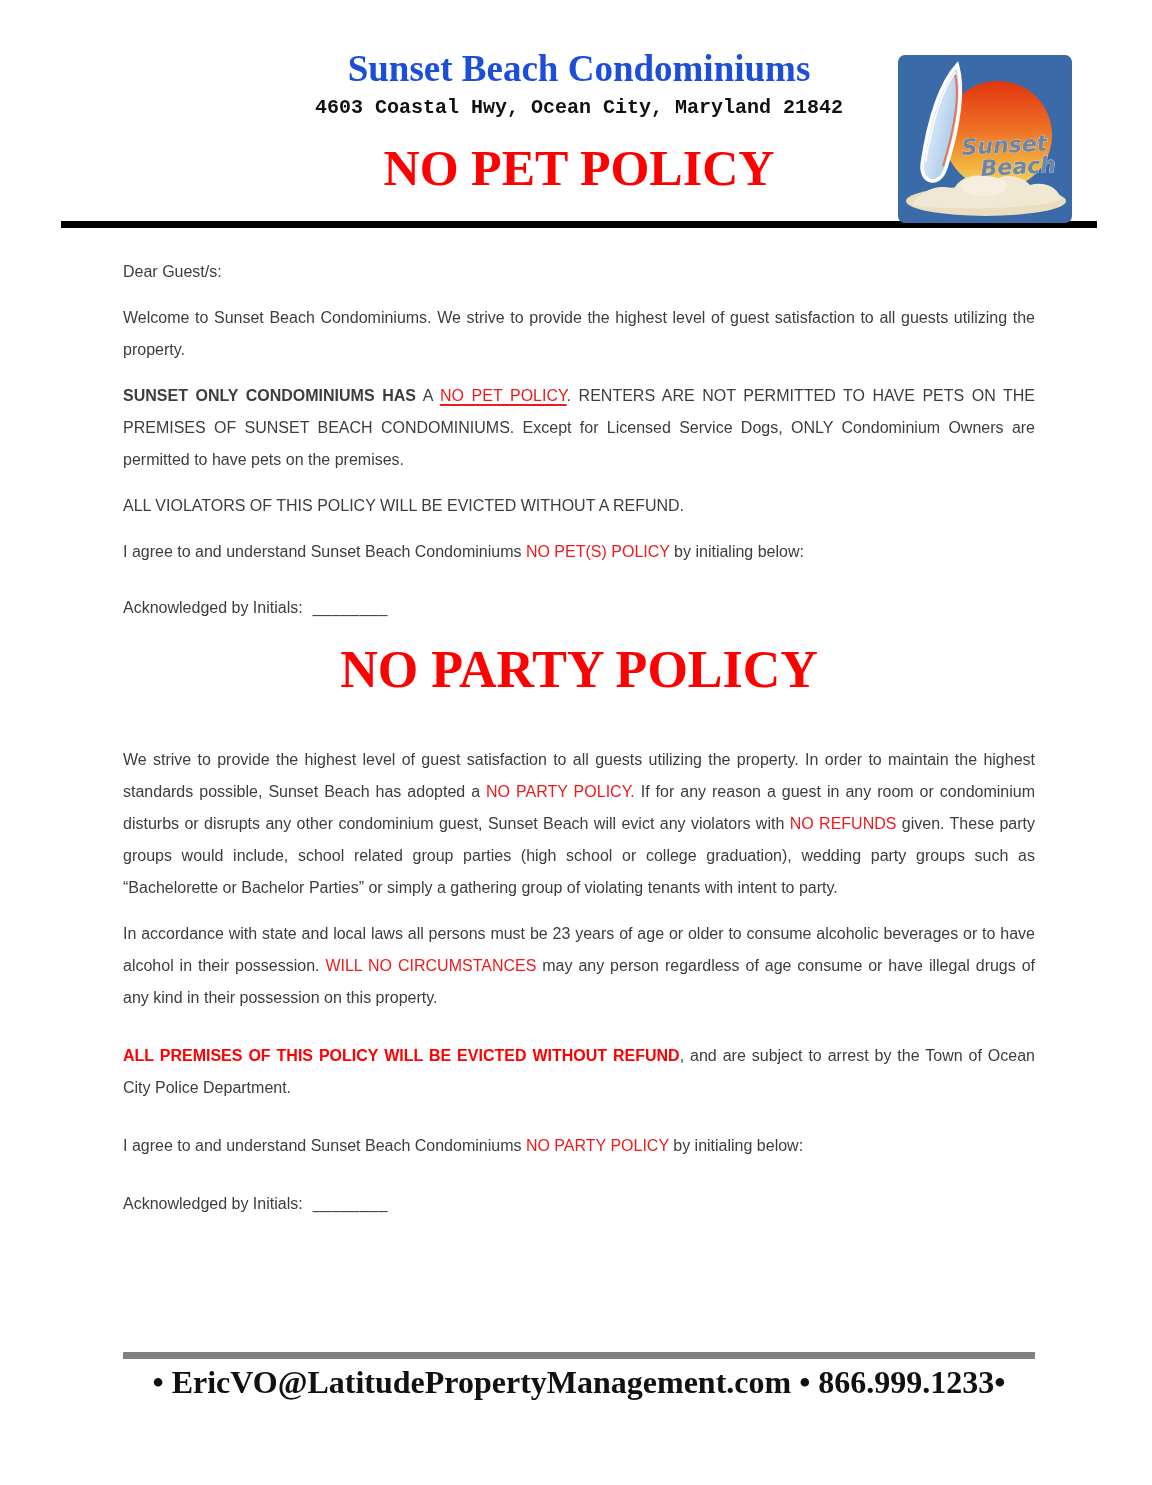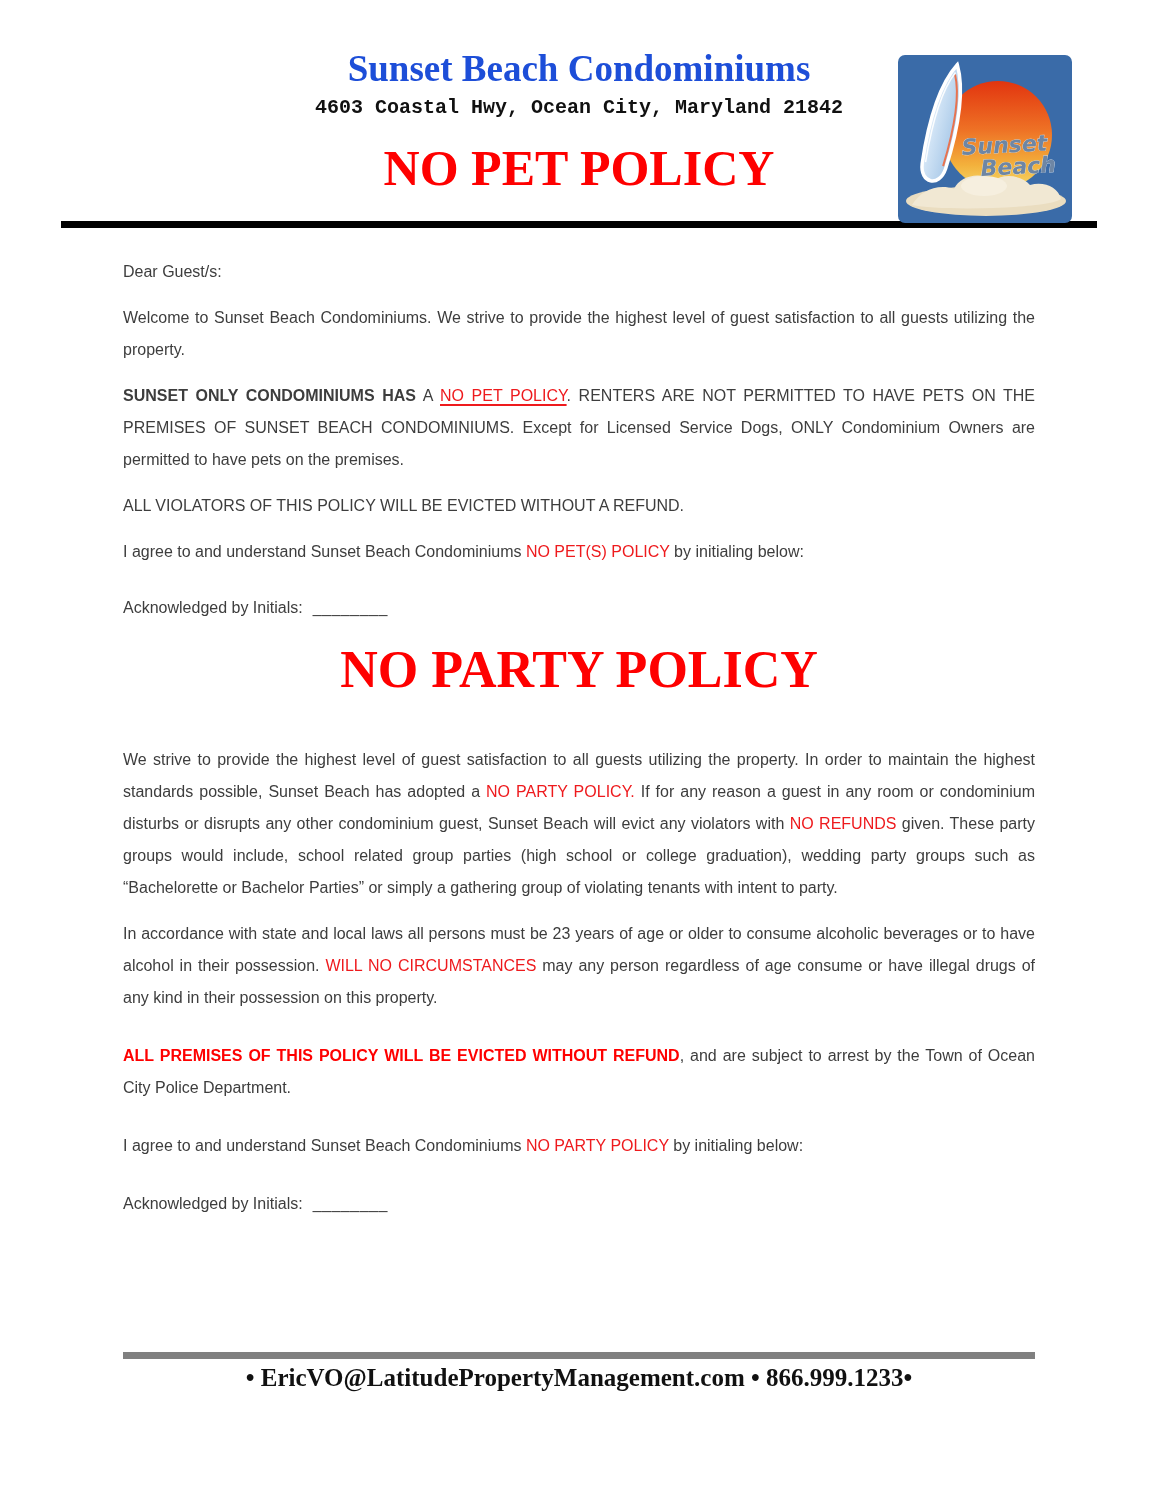--- a/index.html
+++ b/index.html
@@ -91,21 +91,21 @@
     left: 123px;
     top: 1352px;
     width: 912px;
   }
   .footer-bar { height: 7px; background: #808080; }
   .footer-text {
     margin-top: 5px;
     text-align: center;
     font-family: "Liberation Serif", serif;
     font-weight: bold;
-    font-size: 25px;
+    font-size: 32px;
     color: #111111;
   }
 </style>
 </head>
 <body>
 
 <div class="page">
 
   <header>
     <div class="content">

